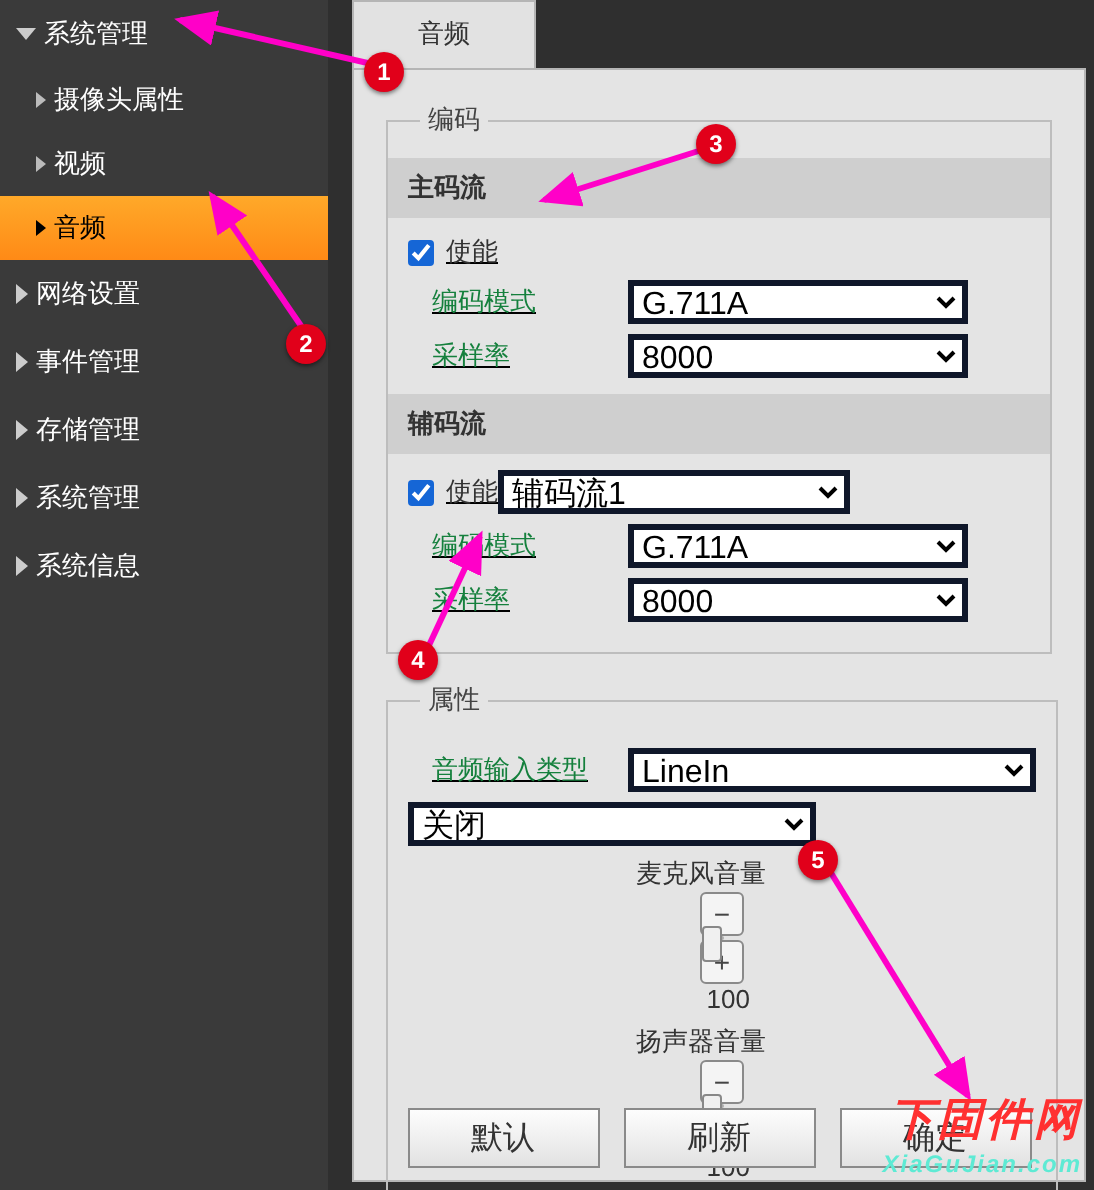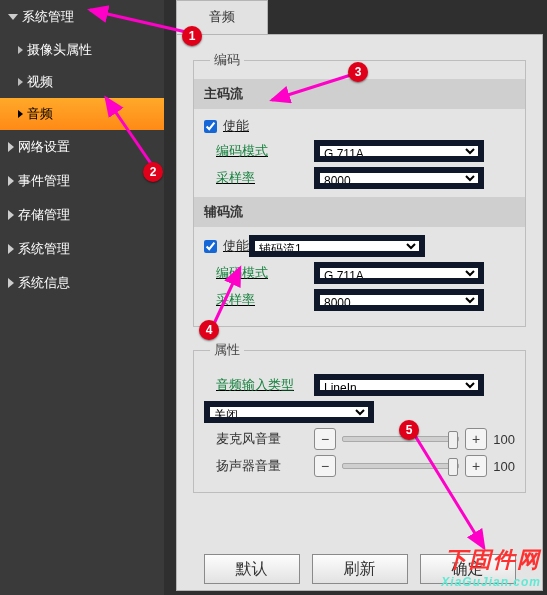--- a/index.html
+++ b/index.html
@@ -20,28 +20,28 @@
 
   fieldset.grp { border:1px solid #bdbdbd; margin-bottom:14px; padding:10px 10px 10px 10px; }
   fieldset.grp > legend { padding:0 4px; color:#444; margin-left:6px; }
 
   .section-header { background:#cfcfcf; padding:6px 10px; font-weight:bold; color:#333; margin:0 -10px 8px -10px; }
   .section-header.mt { margin-top:8px; }
 
   .row { display:flex; align-items:center; margin:5px 0;text-decoration:underline; }
   .row .lbl { width:110px; color:#15803d; padding-left:12px; }
   .row .ctl { flex:1; }
-  .row .ctl select { width:170px; height:22px; border:6px solid #0f172a; background:#fff; font-size:12px; }
+  .row .ctl select { width:170px; height:22px; border:3px solid #0f172a; background:#fff; font-size:16px; }
   .row.chk .ck { margin-left:0; accent-color:#1566d6; }
   .row.chk .lbl2 { margin-left:6px; color:#333; }
 
   fieldset.attrs .row .lbl { width:110px; }
-  fieldset.attrs .row .ctl select { width:170px; }
-
-  .slider-row { display:flex; align-items:center; margin:5px 0; }
+  fieldset.attrs .row .ctl select { width:204px; }
+
+  .slider-row { display:flex; align-items:center; margin:5px 0;flex-direction:column; }
   .slider-row .lbl { width:110px; padding-left:12px; color:#333; }
   .slider-row .btn-step { width:22px;height:22px;border:1px solid #8a8a8a;background:#f4f4f4;display:flex;align-items:center;justify-content:center;font-size:14px;color:#444;border-radius:3px;cursor:pointer; }
   .slider-row .track { flex:1; height:6px; background:#cfcfcf; border:1px solid #aaa; margin:0 6px; position:relative; border-radius:2px; }
   .slider-row .thumb { position:absolute; right:0; top:-6px; width:10px; height:18px; background:#f0f0f0; border:1px solid #888; border-radius:2px; }
   .slider-row .val { width:28px; text-align:right; color:#333; padding-left:4px; }
 
   .footer { position:absolute; left:0; right:0; bottom:6px; display:flex; justify-content:center; gap:12px; }
   .footer .btn { width:96px; height:30px; background:linear-gradient(#fdfdfd,#e2e2e2); border:1px solid #8a8a8a; color:#333; cursor:pointer; font-size:16px; }
 
   

